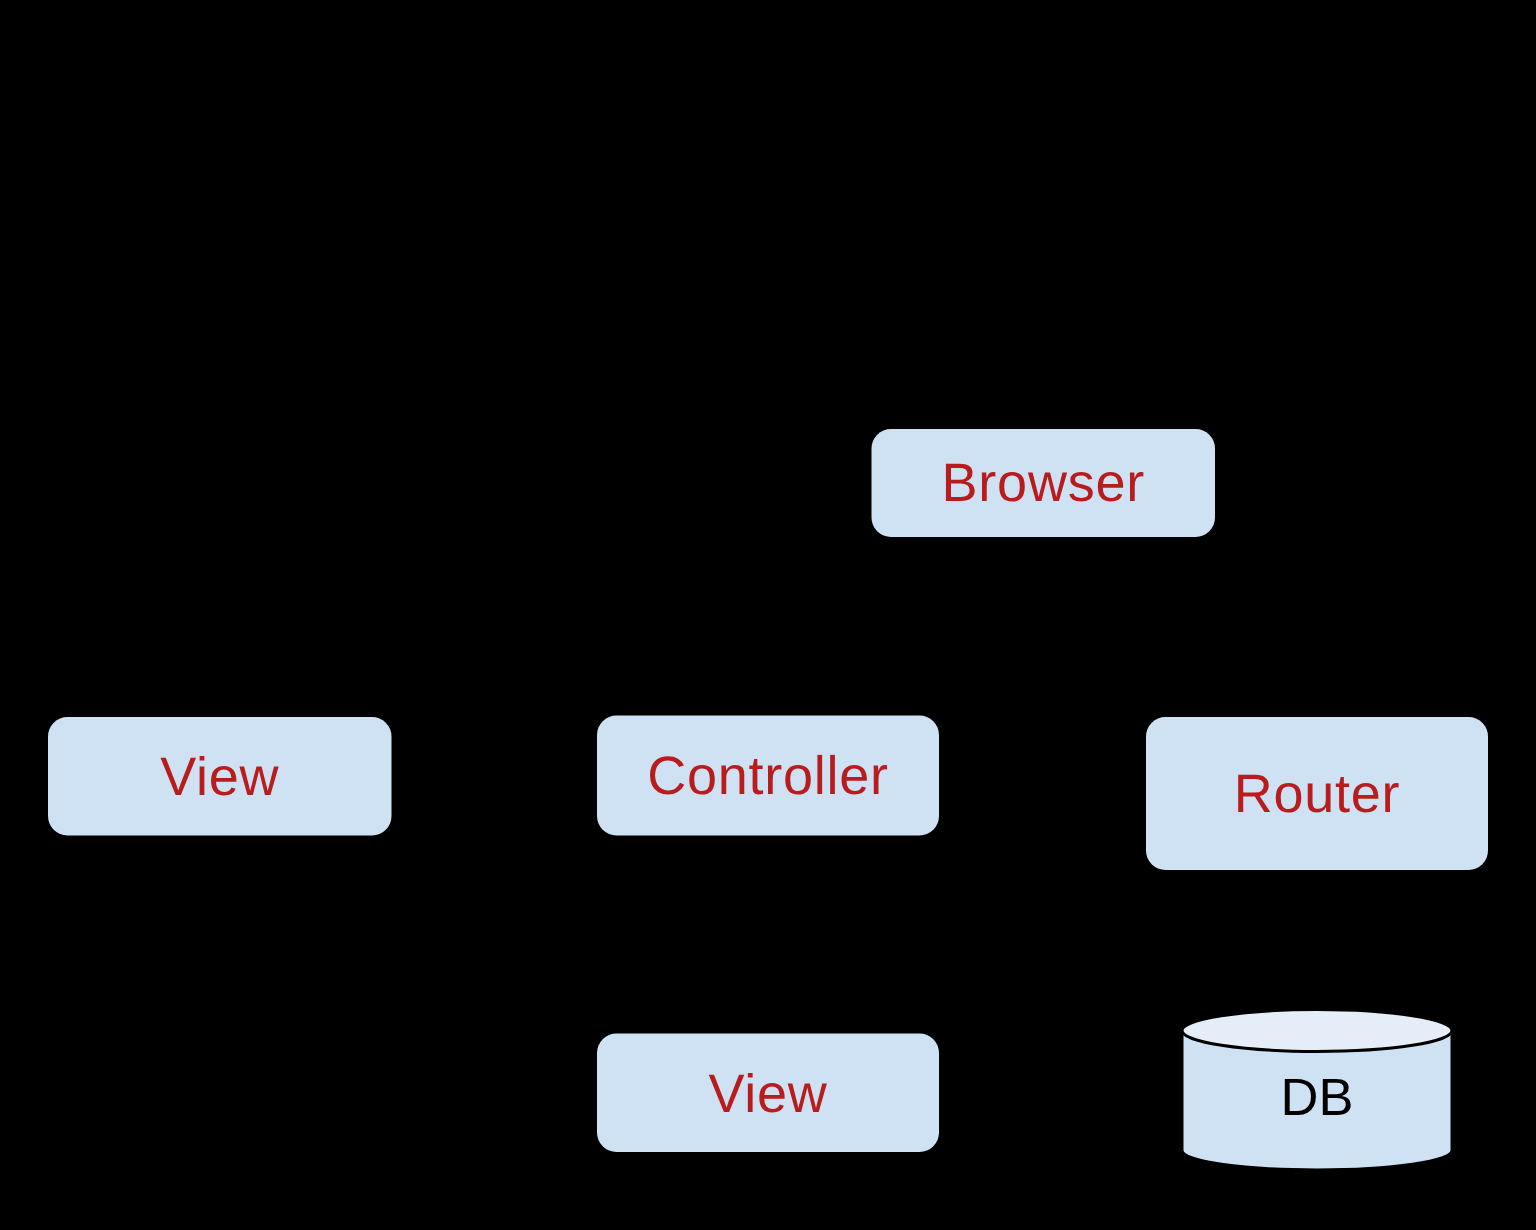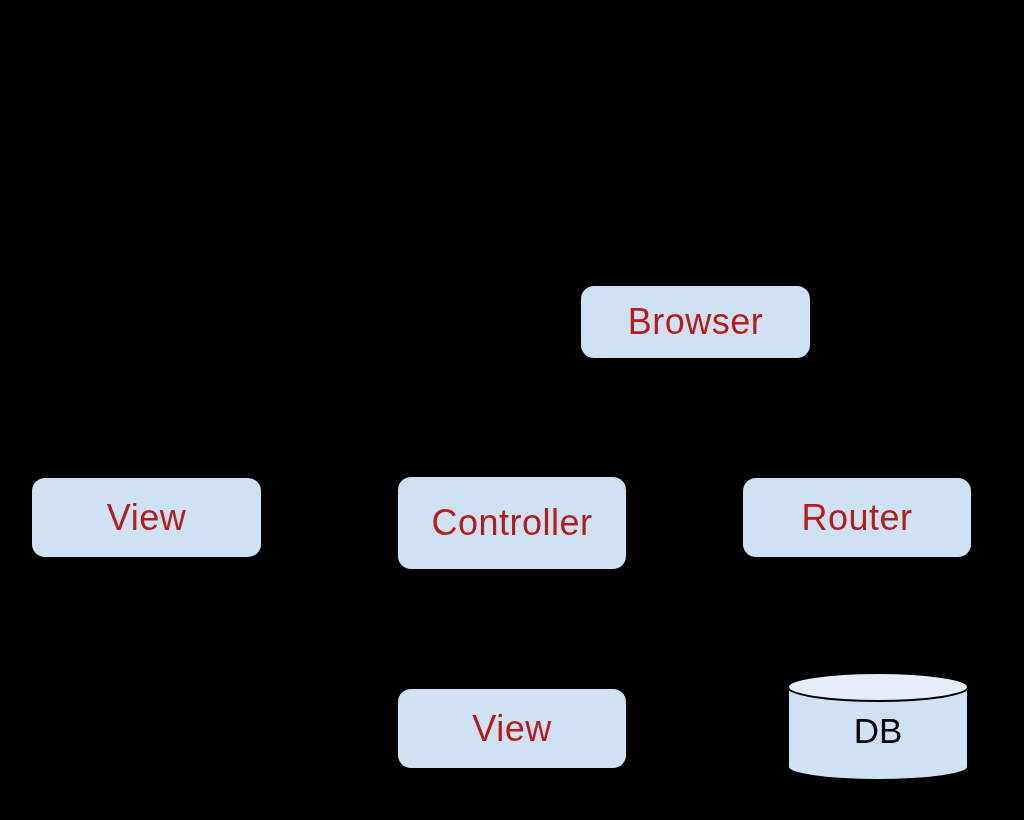--- a/index.html
+++ b/index.html
@@ -24,22 +24,22 @@
     justify-content: center;
   }
   .node-label {
     color: #b91c1c;
     font-size: 36px;
     letter-spacing: 0.5px;
     white-space: nowrap;
   }
   .pos-browser    { left: 581px; top: 286px; width: 229px; height: 72px; }
   .pos-view       { left: 32px;  top: 478px; width: 229px; height: 79px; }
-  .pos-controller { left: 398px; top: 477px; width: 228px; height: 92px; }
-  .pos-router     { left: 743px; top: 478px; width: 228px; height: 79px; }
+  .pos-controller { left: 398px; top: 477px; width: 228px; height: 80px; }
+  .pos-router     { left: 764px; top: 478px; width: 228px; height: 102px; }
   .pos-model      { left: 398px; top: 689px; width: 228px; height: 79px; }
   .cylinder {
     position: absolute;
     left: 786px;
     top: 666px;
     width: 184px;
     height: 122px;
   }
   .cylinder text {
     font-family: "Liberation Sans", sans-serif;

